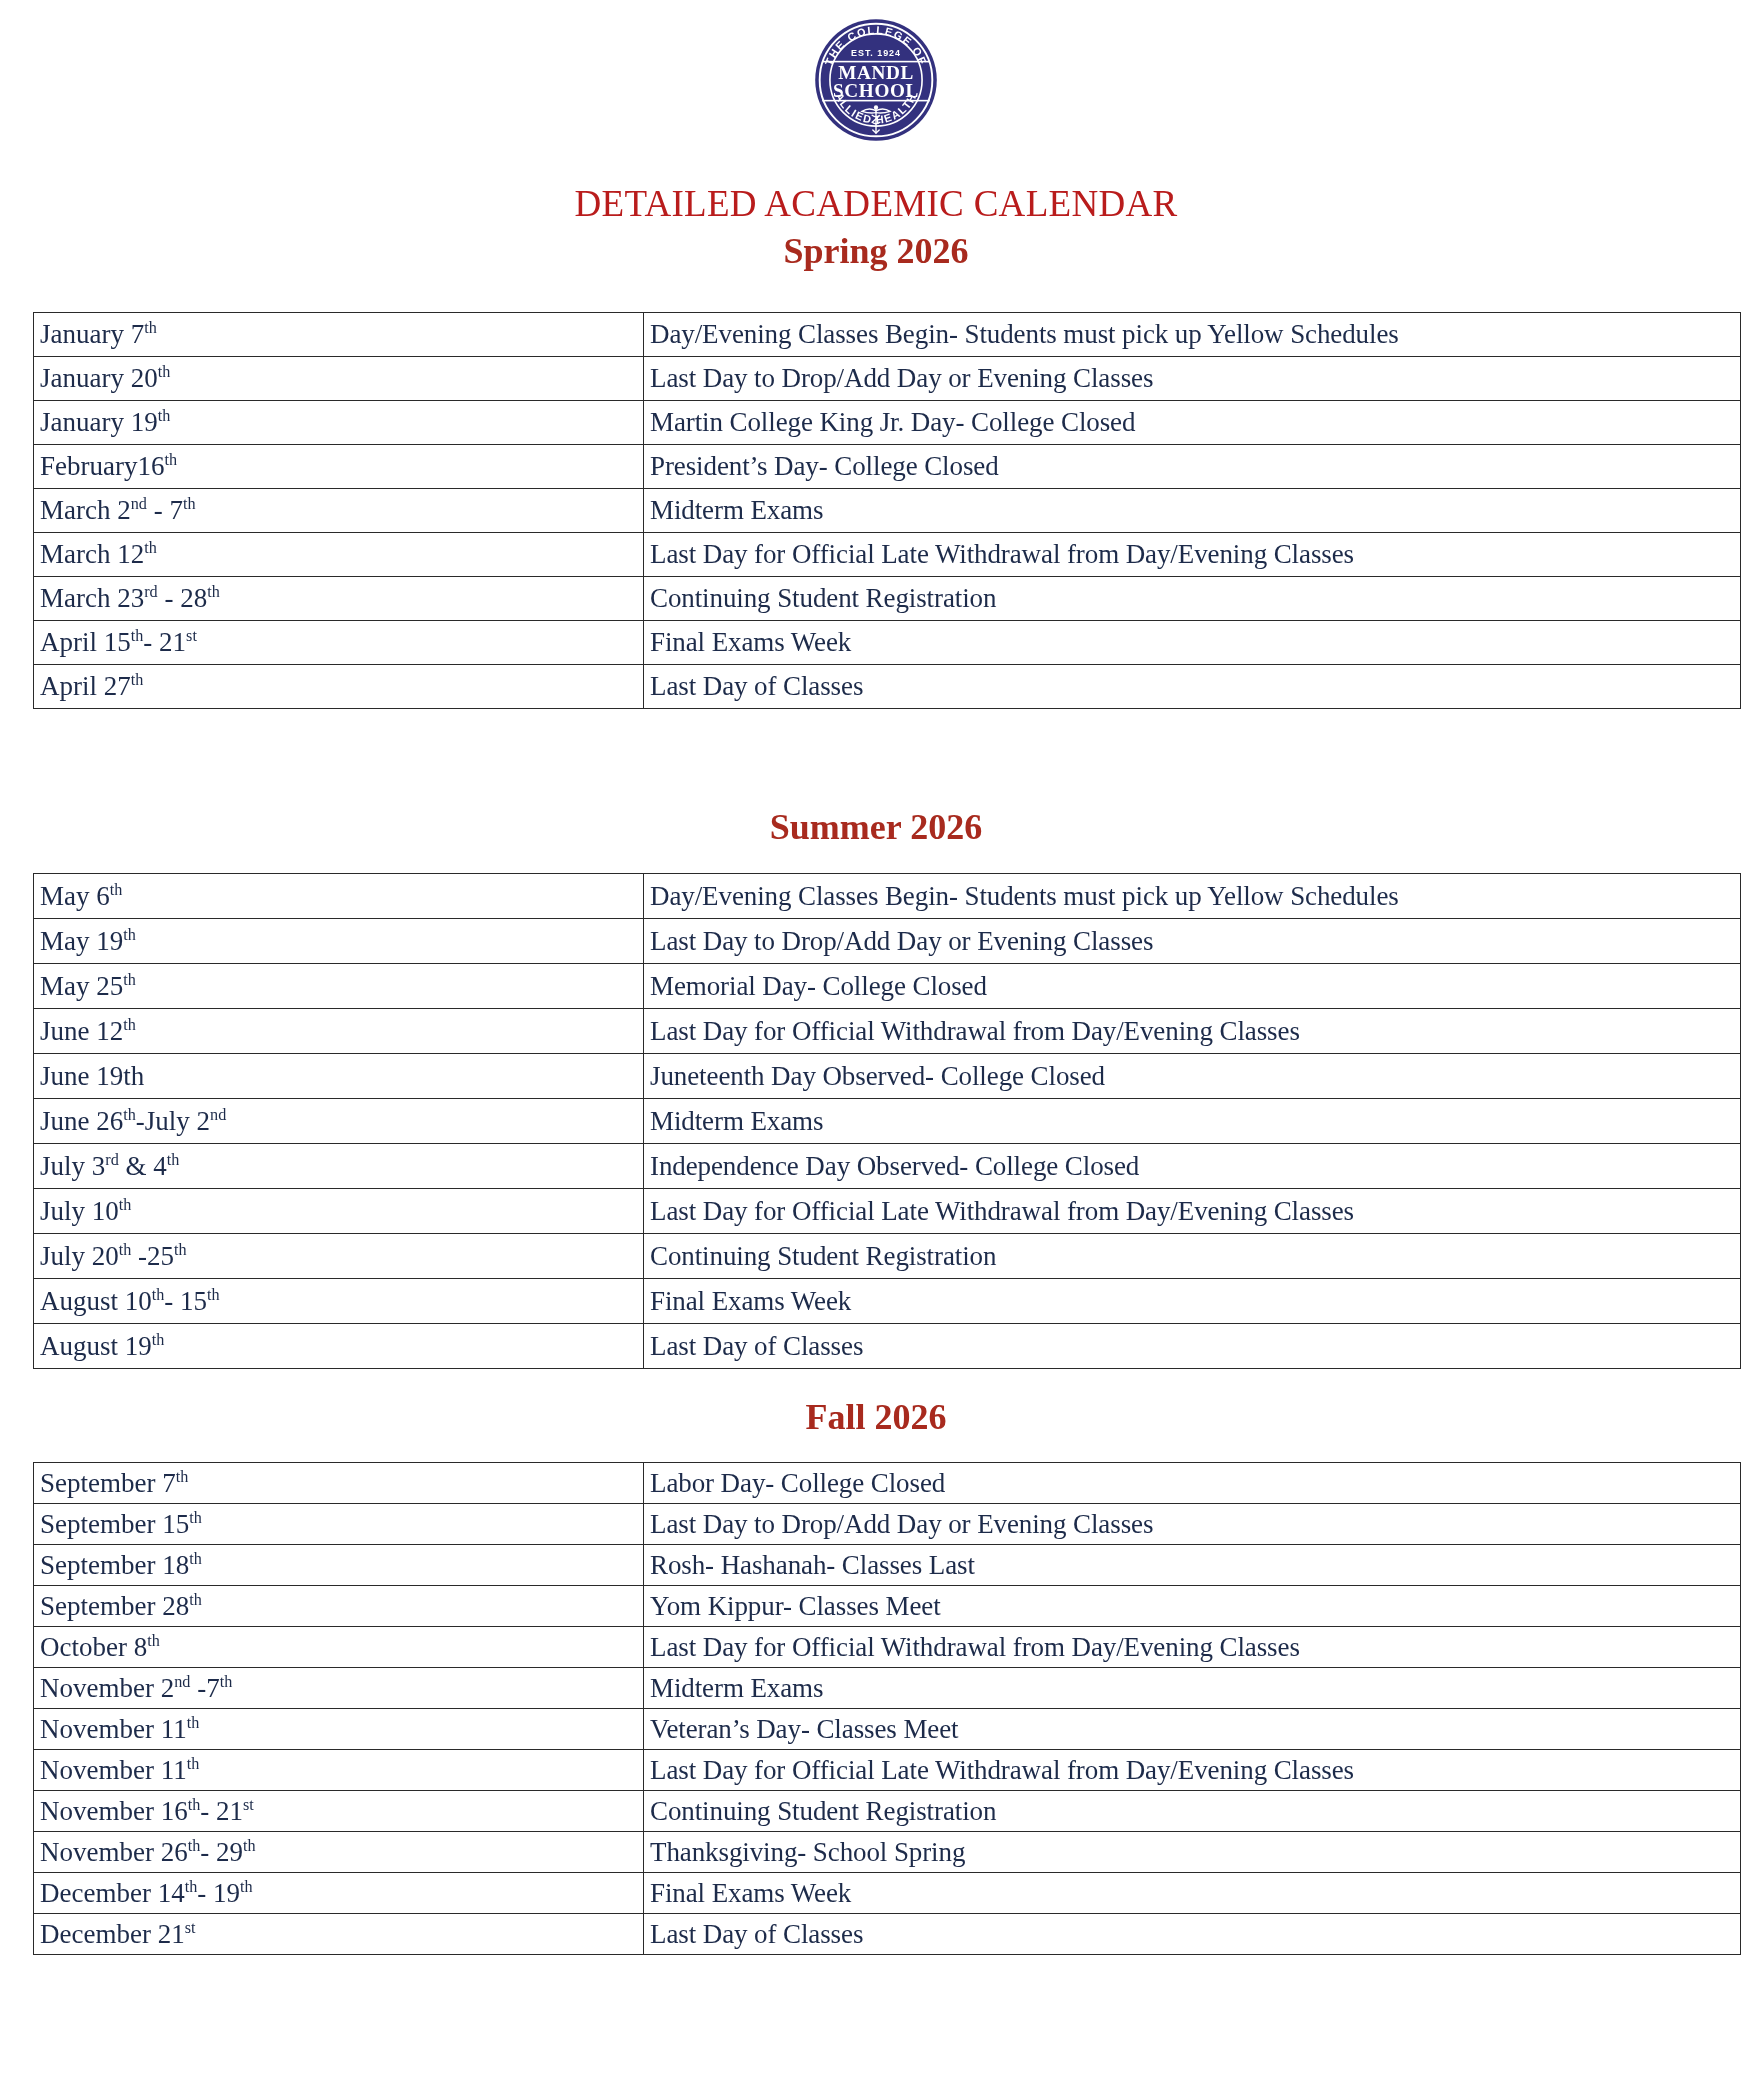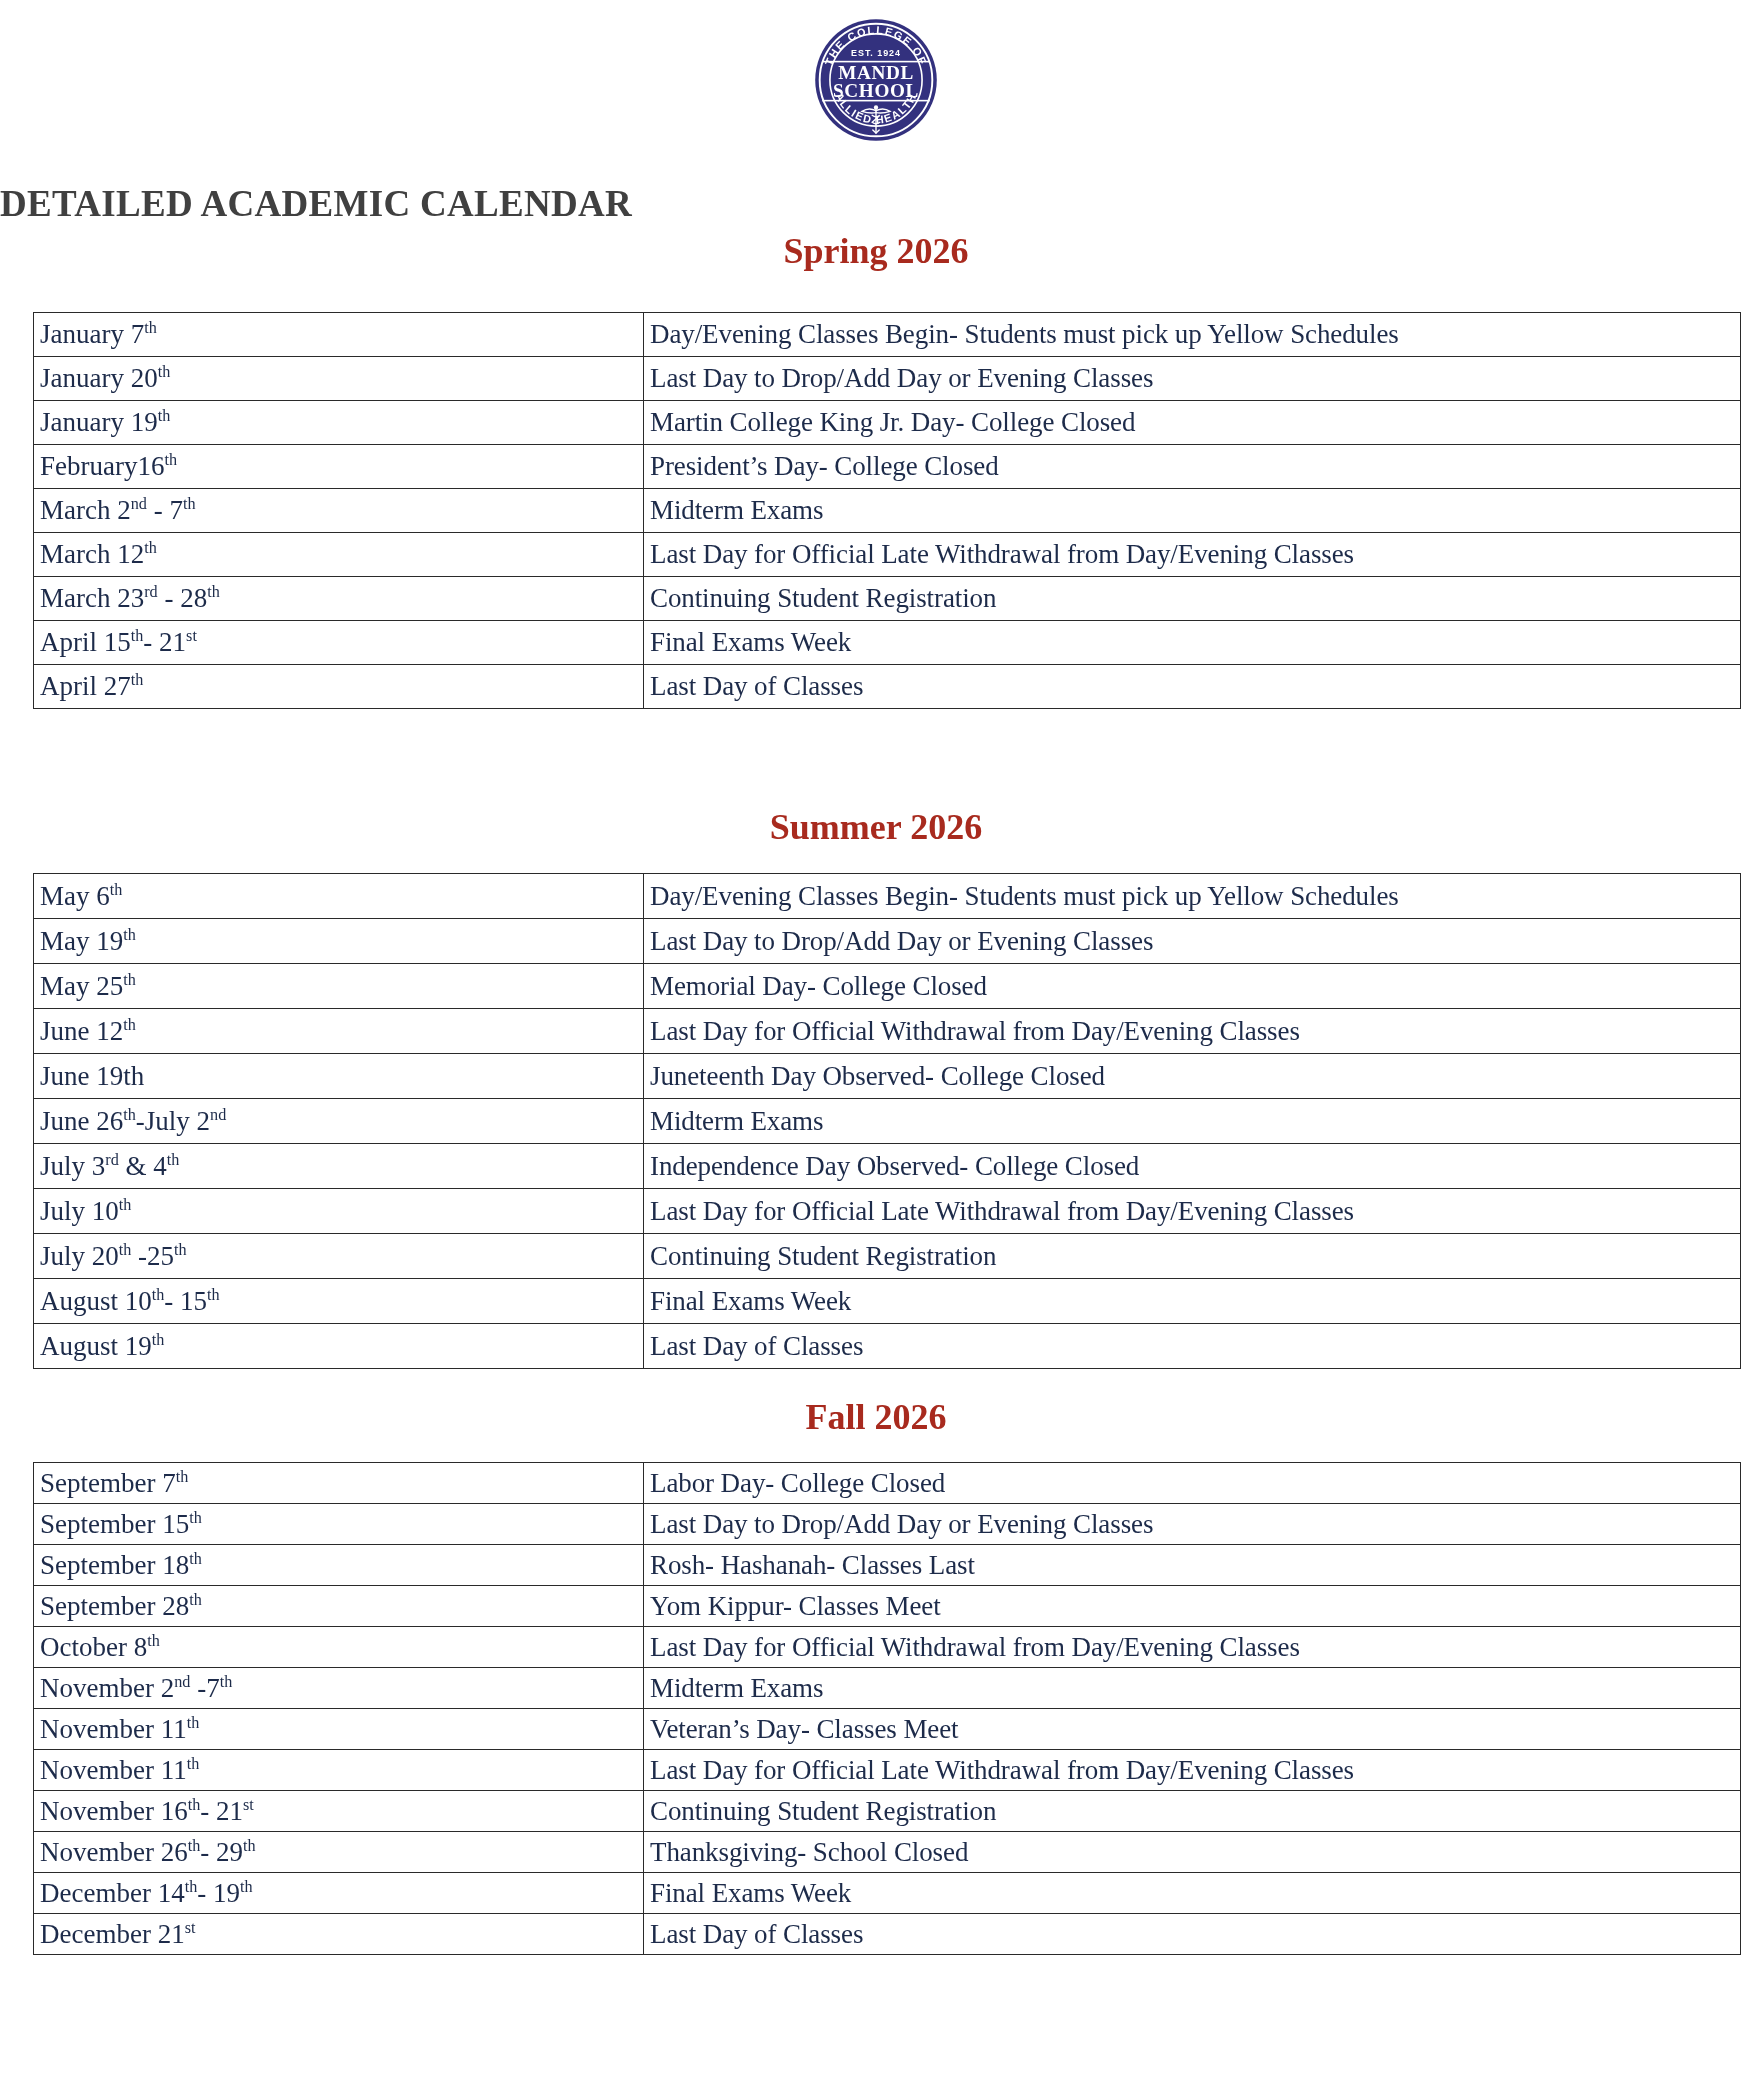--- a/index.html
+++ b/index.html
@@ -29,24 +29,25 @@
     height: 128px;
     position: relative;
   }
   .seal svg { display: block; }
 
   
   .doc-title {
     position: absolute;
     left: 0; right: 0;
     top: 182px;
+    text-align: center;
     font-size: 37px;
-    font-weight: bold;
+    font-weight: normal;
     letter-spacing: 0.3px;
-    color: #404040;
+    color: #b91c1c;
     font-family: "Liberation Serif", "DejaVu Serif", serif;
   }
   .term-heading {
     text-align: center;
     font-size: 36px;
     font-weight: bold;
     color: #a82a1e;
     font-family: "Liberation Serif", "DejaVu Serif", serif;
   }
   #spring-heading {
@@ -276,21 +277,21 @@
       <tr>
         <td class="date-cell">November 11<sup>th</sup></td>
         <td class="desc-cell">Last Day for Official Late Withdrawal from Day/Evening Classes</td>
       </tr>
       <tr>
         <td class="date-cell">November 16<sup>th</sup>- 21<sup>st</sup></td>
         <td class="desc-cell">Continuing Student Registration</td>
       </tr>
       <tr>
         <td class="date-cell">November 26<sup>th</sup>- 29<sup>th</sup></td>
-        <td class="desc-cell">Thanksgiving- School Closed</td>
+        <td class="desc-cell">Thanksgiving- School Spring</td>
       </tr>
       <tr>
         <td class="date-cell">December 14<sup>th</sup>- 19<sup>th</sup></td>
         <td class="desc-cell">Final Exams Week</td>
       </tr>
       <tr>
         <td class="date-cell">December 21<sup>st</sup></td>
         <td class="desc-cell">Last Day of Classes</td>
       </tr>
     </tbody>

